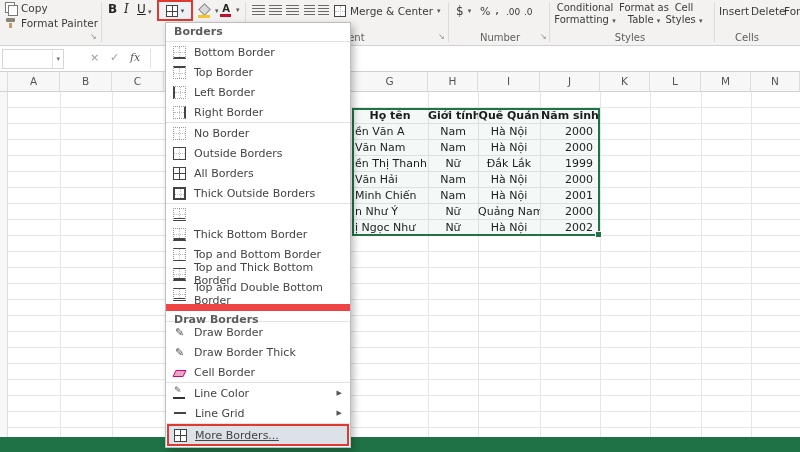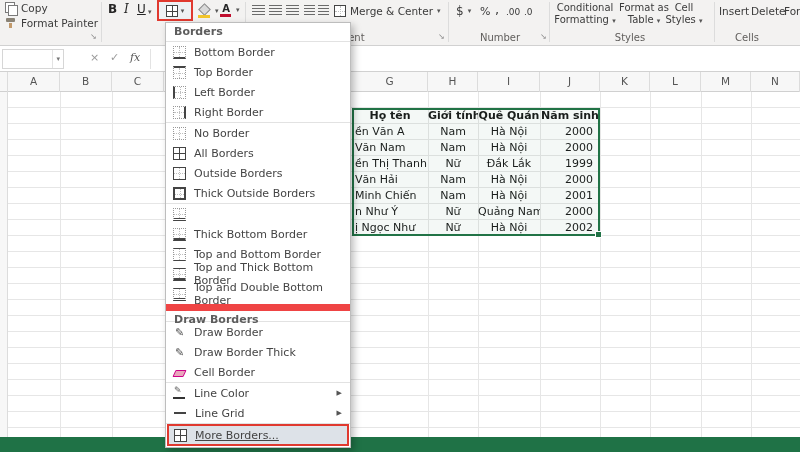--- a/index.html
+++ b/index.html
@@ -351,26 +351,26 @@
       <span>Right Border</span>
     </div>
 
     <div class="msep"></div>
 
     <div class="mi">
       <span class="bx"></span>
       <span>No Border</span>
     </div>
     <div class="mi">
+      <span class="bx v-outside"></span>
+      <span>Outside Borders</span>
+    </div>
+    <div class="mi">
       <span class="bx v-all v-solid-cross"></span>
       <span>All Borders</span>
-    </div>
-    <div class="mi">
-      <span class="bx v-outside"></span>
-      <span>Outside Borders</span>
     </div>
     <div class="mi">
       <span class="bx v-thick"></span>
       <span>Thick Outside Borders</span>
     </div>
 
     <div class="msep"></div>
 
     <div class="mi">
       <span class="bx v-bdouble"></span>

